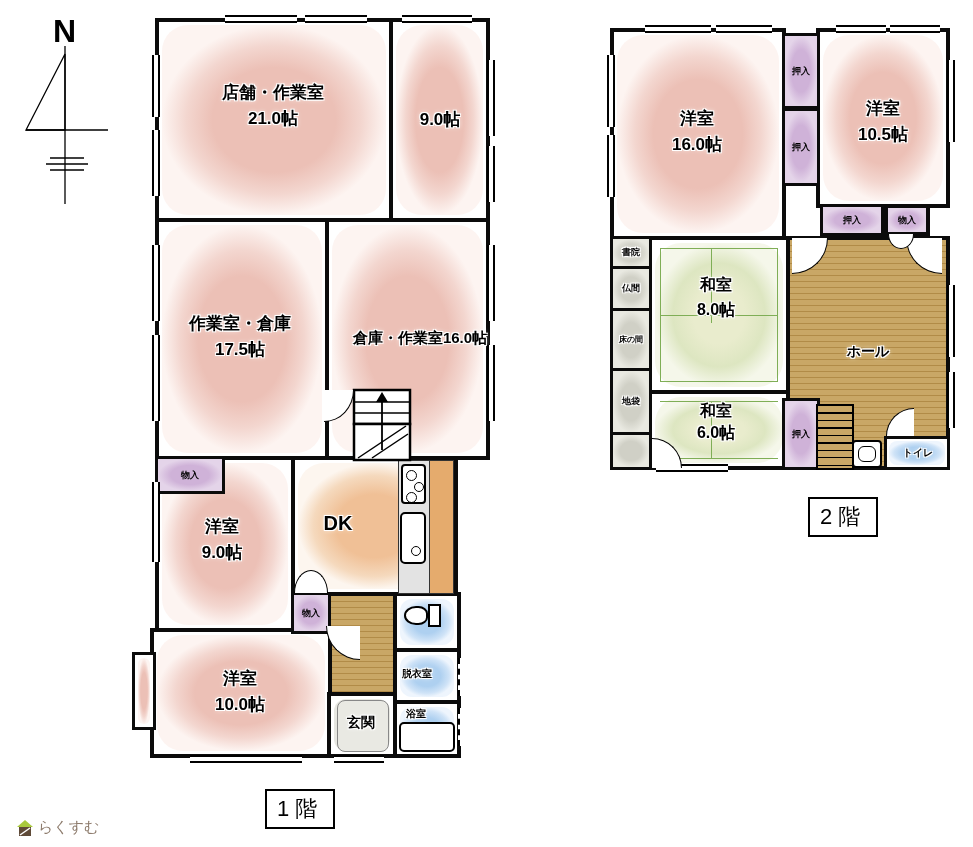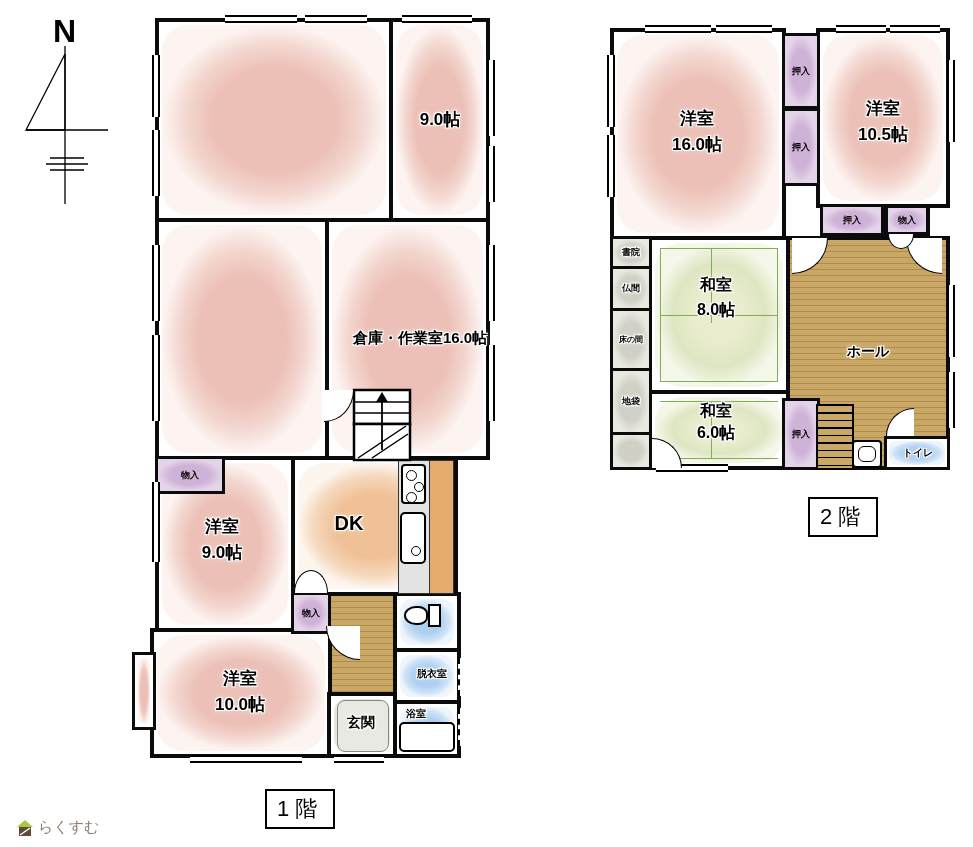--- a/index.html
+++ b/index.html
@@ -139,31 +139,37 @@
   <div class="winv" style="left:487px;top:60px;height:76px"></div>
   <div class="winv" style="left:487px;top:146px;height:56px"></div>
   <div class="winv" style="left:487px;top:245px;height:76px"></div>
   <div class="winv" style="left:487px;top:345px;height:76px"></div>
   <div class="winv" style="left:152px;top:482px;height:80px"></div>
   <div class="winh" style="left:190px;top:755px;width:112px"></div>
   <div class="winh" style="left:334px;top:755px;width:50px"></div>
   <div class="windash" style="left:458px;top:658px;height:38px"></div>
   <div class="windash" style="left:458px;top:708px;height:38px"></div>
 
+  <div class="rlabel big" style="left:273px;top:106px">
+    <span>店舗・作業室</span><br><span>21.0帖</span>
+  </div>
   <div class="rlabel big" style="left:440px;top:120px"><span>9.0帖</span></div>
+  <div class="rlabel big" style="left:240px;top:337px">
+    <span>作業室・倉庫</span><br><span>17.5帖</span>
+  </div>
   <div class="rlabel" style="left:420px;top:338px;font-size:15px"><span>倉庫・作業室16.0帖</span></div>
   <div class="rlabel big" style="left:222px;top:540px">
     <span>洋室</span><br><span>9.0帖</span>
   </div>
-  <div class="rlabel" style="left:349px;top:523px;font-size:20px"><span>DK</span></div>
+  <div class="rlabel" style="left:338px;top:523px;font-size:20px"><span>DK</span></div>
   <div class="rlabel big" style="left:240px;top:692px">
     <span>洋室</span><br><span>10.0帖</span>
   </div>
   <div class="rlabel mid" style="left:361px;top:723px;z-index:8"><span>玄関</span></div>
-  <div class="rlabel sm" style="left:432px;top:674px;z-index:8"><span>脱衣室</span></div>
+  <div class="rlabel sm" style="left:417px;top:674px;z-index:8"><span>脱衣室</span></div>
   <div class="rlabel sm" style="left:416px;top:714px;z-index:8"><span>浴室</span></div>
 
   <div class="room" style="left:610px;top:28px;width:176px;height:212px">
       <div class="soft pink"></div>
     </div>
   <div class="room" style="left:816px;top:28px;width:134px;height:180px">
       <div class="soft pink"></div>
     </div>
   <div class="room wood" style="left:786px;top:236px;width:164px;height:234px"></div>
   <div class="room" style="left:648px;top:236px;width:142px;height:158px">

